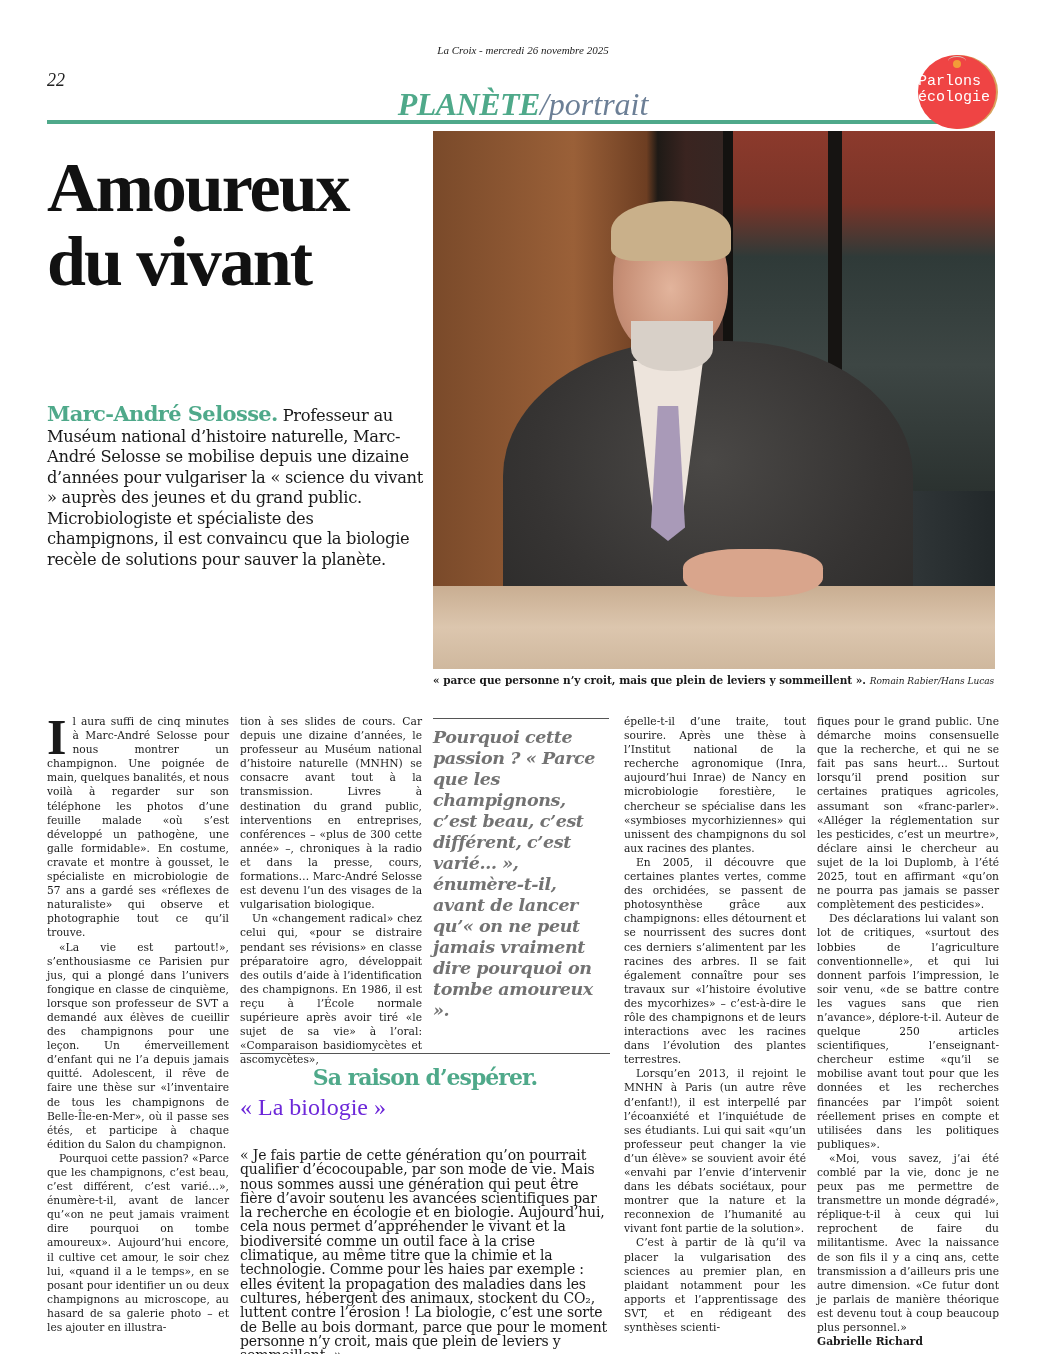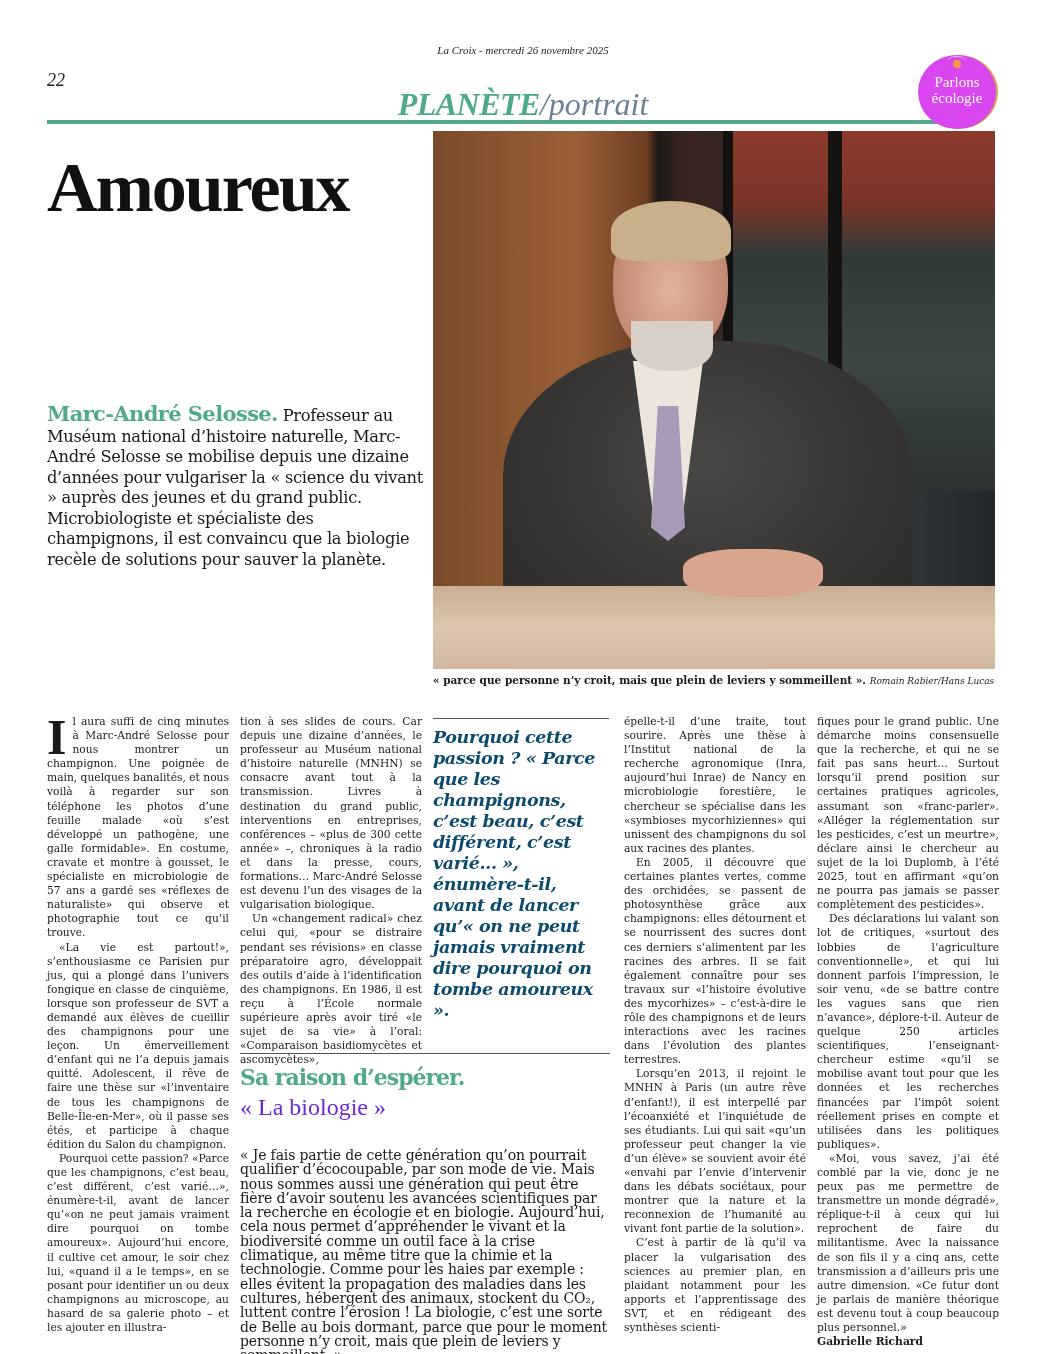--- a/index.html
+++ b/index.html
@@ -10,22 +10,22 @@
     font-family: "Liberation Serif", serif; font-style: italic; font-size: 11px; color: #222; }
   .page-num { position: absolute; top: 70px; left: 47px; font-family: "Liberation Serif", serif;
     font-style: italic; font-size: 18px; color: #222; }
   .rubric { position: absolute; top: 68px; left: 0; width: 1046px; text-align: center;
     font-family: "Liberation Serif", serif; font-size: 32px; line-height: 40px; margin-top: 16px; }
   .rubric .sec { color: #4fa98a; font-weight: bold; font-style: italic; letter-spacing: -0.5px; }
   .rubric .sep { color: #6c7f96; font-style: italic; }
   .rubric .sub { color: #6c7f96; font-style: italic; }
   .rule-top { position: absolute; top: 120px; left: 47px; width: 900px; height: 4px; background: #4fa98a; }
   .badge { position: absolute; top: 55px; left: 918px; width: 78px; height: 74px; border-radius: 50%;
-    background: #d946ef; box-shadow: 2px 0 0 #d8a15c; color: #fff; text-align: center;
-    font-family: Liberation Serif, serif; font-size: 15px; line-height: 16px; padding-top: 19px; }
+    background: #ef4444; box-shadow: 2px 0 0 #d8a15c; color: #fff; text-align: left;
+    font-family: Liberation Mono, monospace; font-size: 15px; line-height: 16px; padding-top: 19px; }
   .badge .sun { position: absolute; top: 5px; left: 35px; width: 8px; height: 8px; border-radius: 50%; background: #f29c38; }
   .badge .rays { position: absolute; top: 1px; left: 30px; width: 18px; height: 10px;
     border-top: 1px solid #cfe7d9; border-radius: 50% 50% 0 0; opacity: 0.8; }
 
   .headline { position: absolute; top: 140px; left: 47px; width: 380px;
     font-family: "Liberation Serif", serif; font-size: 70px; line-height: 74px; letter-spacing: -2px; color: #111; margin-top: 11px; }
 
   .standfirst { position: absolute; top: 404px; left: 47px; width: 380px;
     font-family: "DejaVu Serif", serif; font-size: 16.3px; line-height: 20.5px; color: #1a1a1a; letter-spacing: -0.3px; }
   .standfirst .name { color: #4fa98a; font-weight: bold; font-size: 21px; letter-spacing: -0.6px; }
@@ -58,25 +58,25 @@
   .col p { text-indent: 12px; }
   .col p.first { text-indent: 0; }
   .dropcap { float: left; font-family: "Liberation Serif", serif; font-weight: bold; font-size: 50px; line-height: 40px; margin: 2px 6px 0 0; }
   .col1 { left: 47px; }
   .col2 { left: 240px; }
   .col4 { left: 624px; }
   .col5 { left: 817px; }
   .signature { font-weight: bold; text-indent: 0 !important; }
 
   .pull { position: absolute; top: 718px; left: 433px; width: 176px; border-top: 1px solid #555; padding-top: 8px;
-    font-family: "DejaVu Serif", serif; font-style: italic; font-weight: bold; font-size: 17.5px; line-height: 21px; color: #0c4a6e; letter-spacing: -0.4px; }
+    font-family: "DejaVu Serif", serif; font-style: italic; font-weight: bold; font-size: 17.5px; line-height: 21px; color: #737373; letter-spacing: -0.4px; }
 
   .hope-rule { position: absolute; top: 1053px; left: 240px; width: 370px; height: 1px; background: #555; }
   .hope-title { position: absolute; top: 1064px; left: 240px; width: 370px;
-    font-family: "DejaVu Serif", serif; font-weight: bold; font-size: 22px; line-height: 26px; color: #4fa98a; letter-spacing: -1px; }
+    font-family: "DejaVu Serif", serif; font-weight: bold; font-size: 22px; line-height: 26px; color: #4fa98a; letter-spacing: -1px; text-align: center; }
   .hope-sub { position: absolute; top: 1092px; left: 240px; width: 370px;
     font-family: "Liberation Serif", serif; font-size: 24px; line-height: 30px; color: #6d28d9; }
   .hope-quote { position: absolute; top: 1148px; left: 240px; width: 372px;
     font-family: "DejaVu Serif", serif; font-weight: normal; font-size: 14px; line-height: 14.3px; color: #1a1a1a; letter-spacing: -0.15px; }
 </style>
 </head>
 <body>
 
 <div class="dateline">La Croix - mercredi 26 novembre 2025</div>
 <div class="page-num">22</div>
@@ -86,20 +86,21 @@
 <div class="rule-top"></div>
 <div class="badge">
   <span class="rays"></span>
   <span class="sun"></span>
   <div>Parlons</div>
   <div>écologie</div>
 </div>
 
 <h1 class="headline">
   <div>Amoureux</div>
+  <div>du vivant</div>
 </h1>
 
 <div class="standfirst">
   <span class="name">Marc-André Selosse.</span><span> Professeur au Muséum national d’histoire naturelle, Marc-André Selosse se mobilise depuis une dizaine d’années pour vulgariser la « science du vivant » auprès des jeunes et du grand public. Microbiologiste et spécialiste des champignons, il est convaincu que la biologie recèle de solutions pour sauver la planète.</span>
 </div>
 
 <div class="photo" title="Portrait of Marc-André Selosse seated at a wooden table in a suit and lilac tie">
   <div class="window"></div>
   <div class="frame"></div>
   <div class="suit"></div>

